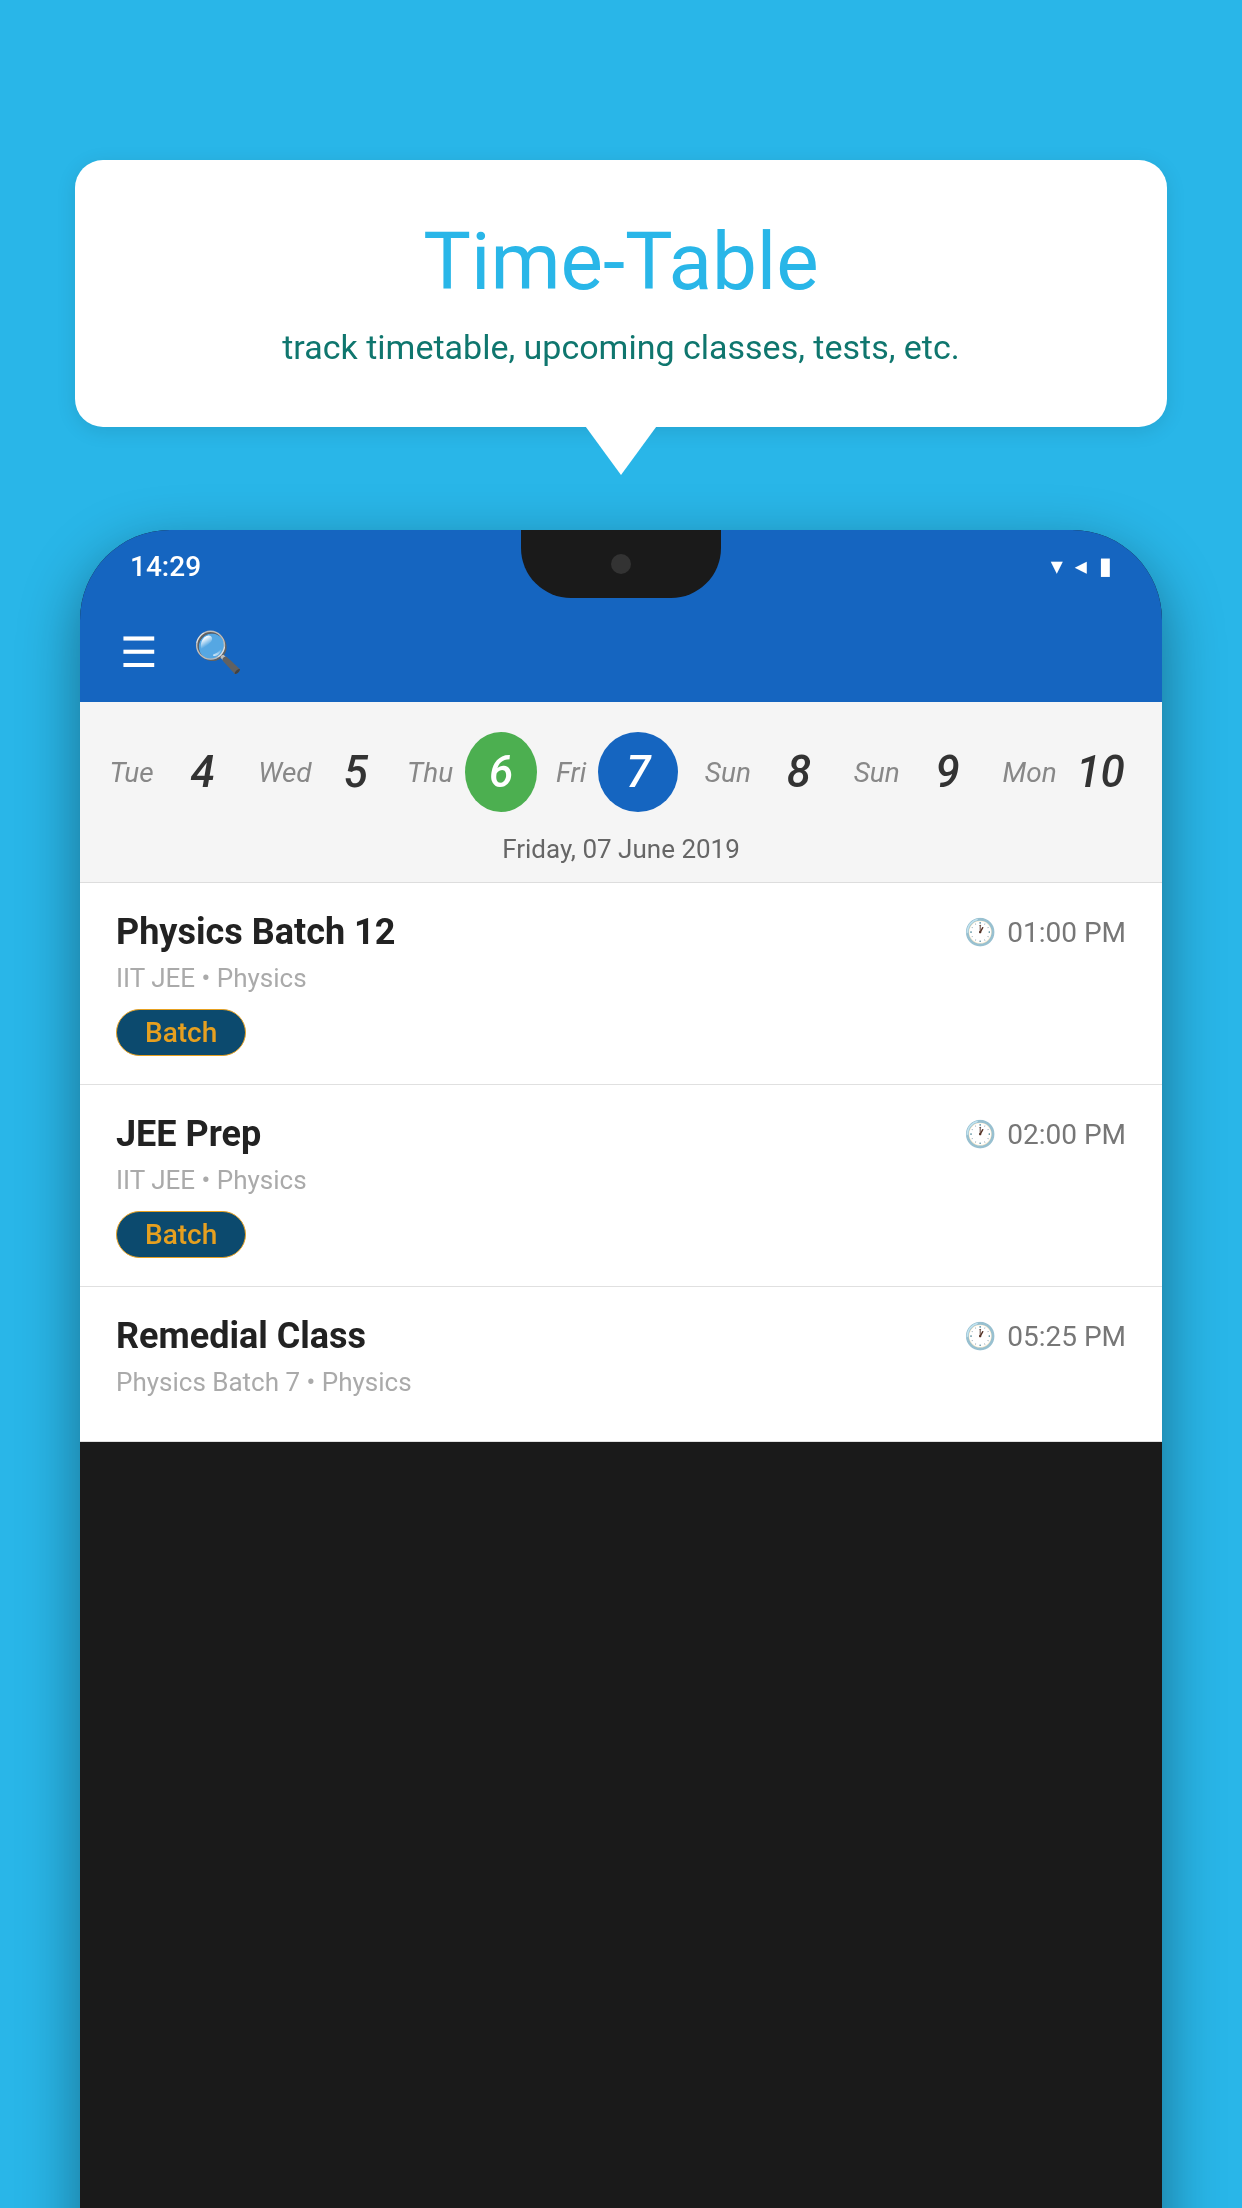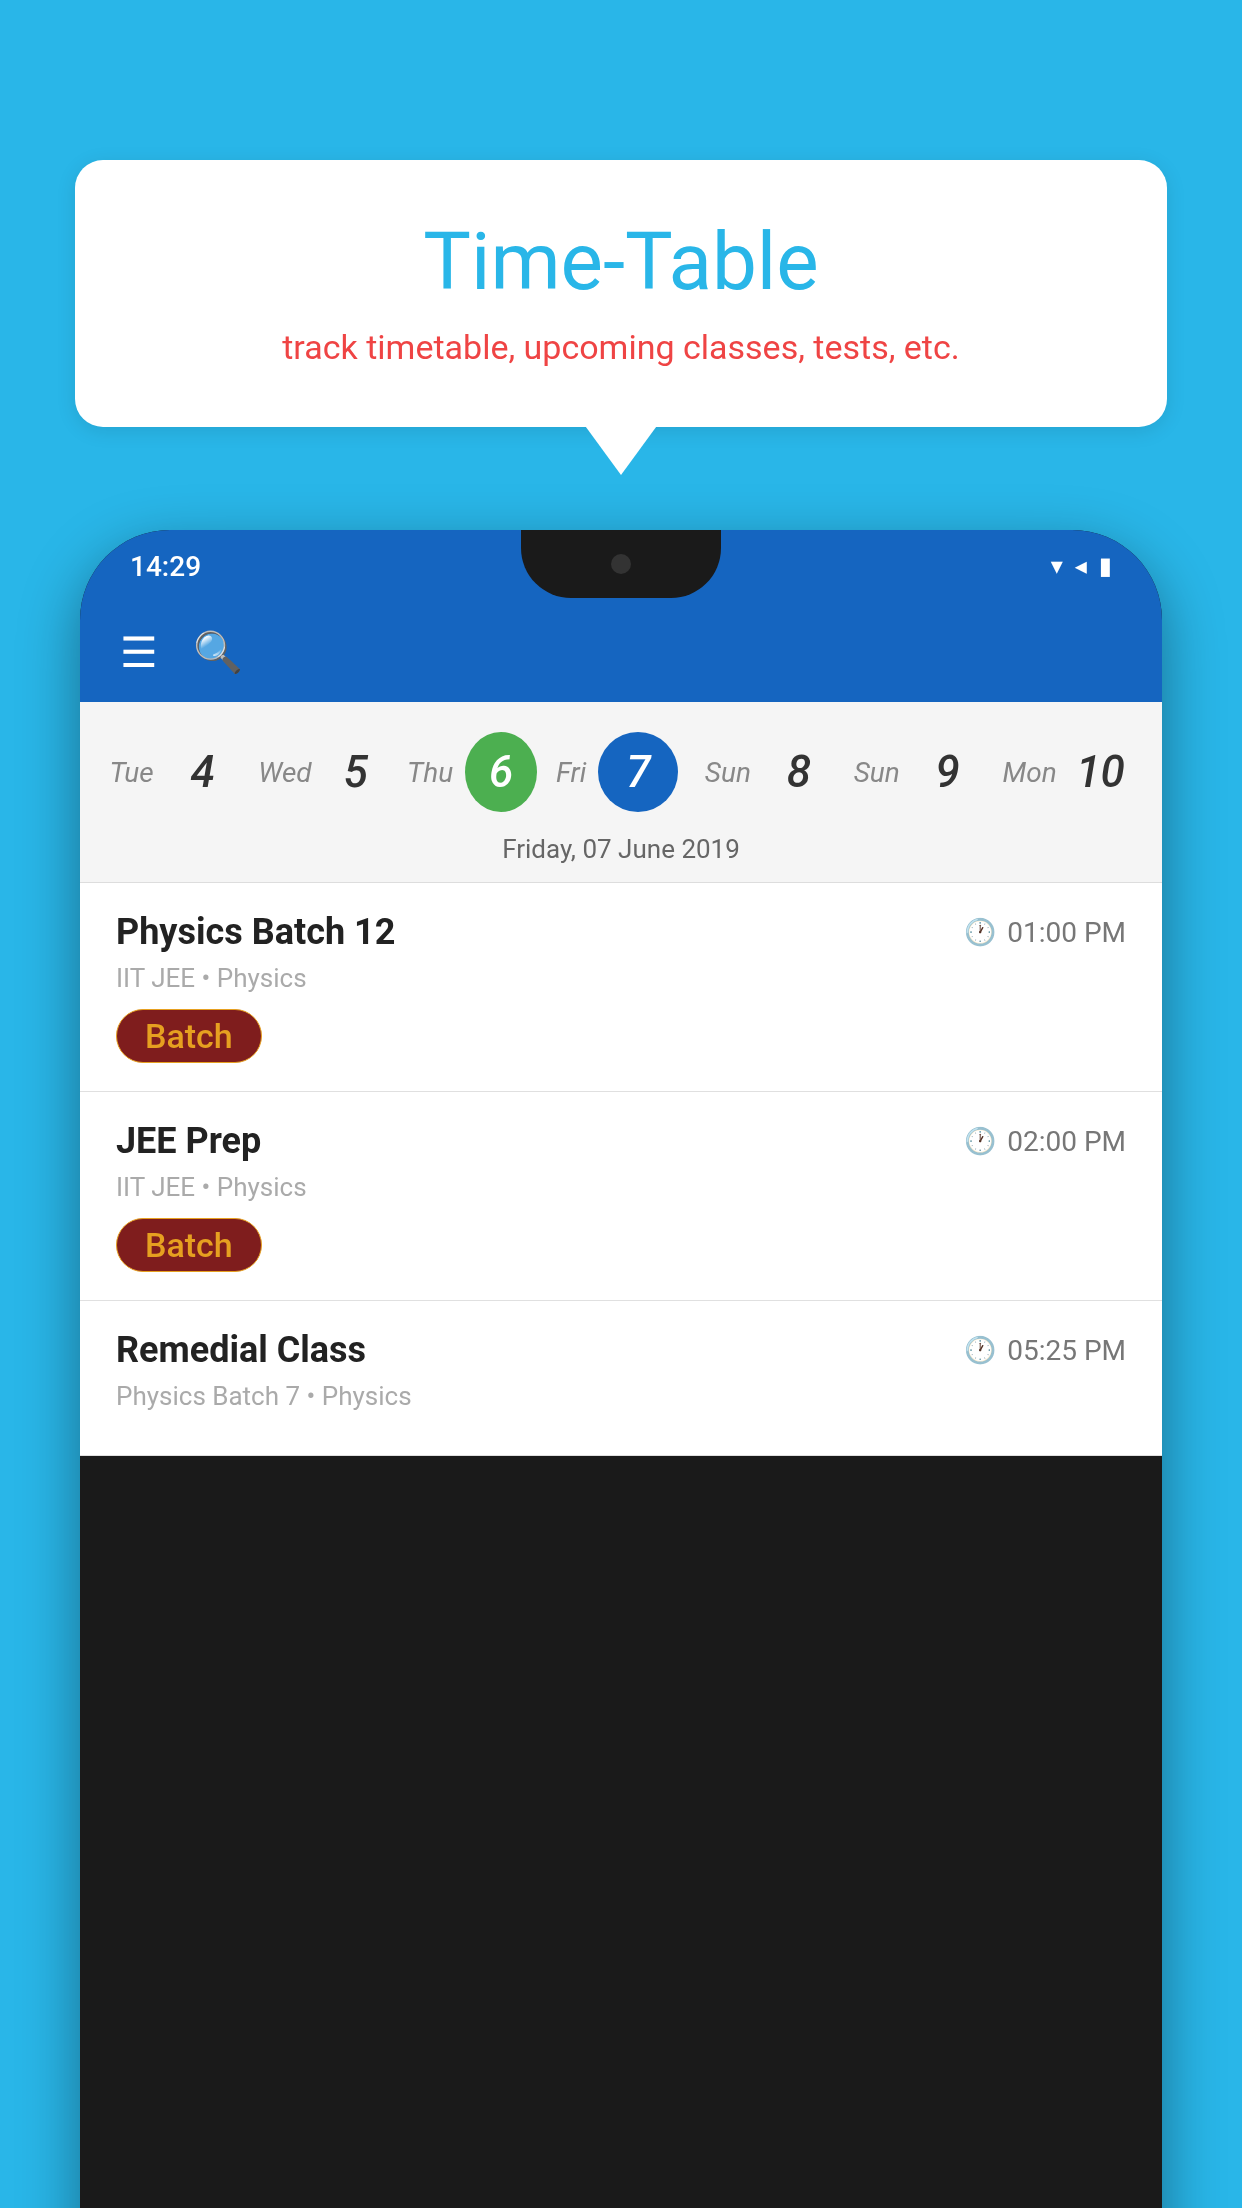--- a/index.html
+++ b/index.html
@@ -42,21 +42,21 @@
 
     .bubble-title {
       font-size: 80px;
       color: #29B6E8;
       font-weight: 400;
       margin-bottom: 18px;
     }
 
     .bubble-subtitle {
       font-size: 34px;
-      color: #ef4444;
+      color: #0f766e;
       font-weight: 400;
       text-align: center;
     }
 
     
     .phone-container {
       position: absolute;
       top: 530px;
       left: 80px;
       right: 80px;
@@ -241,26 +241,26 @@
     }
 
     .schedule-meta {
       font-size: 26px;
       color: #aaa;
       margin-bottom: 16px;
     }
 
     .batch-badge {
       display: inline-block;
-      background: #7f1d1d;
+      background: #0c4a6e;
       color: #E6A020;
       border: 1.5px solid #E6A020;
       border-radius: 30px;
       padding: 6px 28px;
-      font-size: 34px;
+      font-size: 28px;
       font-weight: 500;
     }
 
     
     .phone-content {
       background: #f5f5f5;
     }
 
     
   </style>

